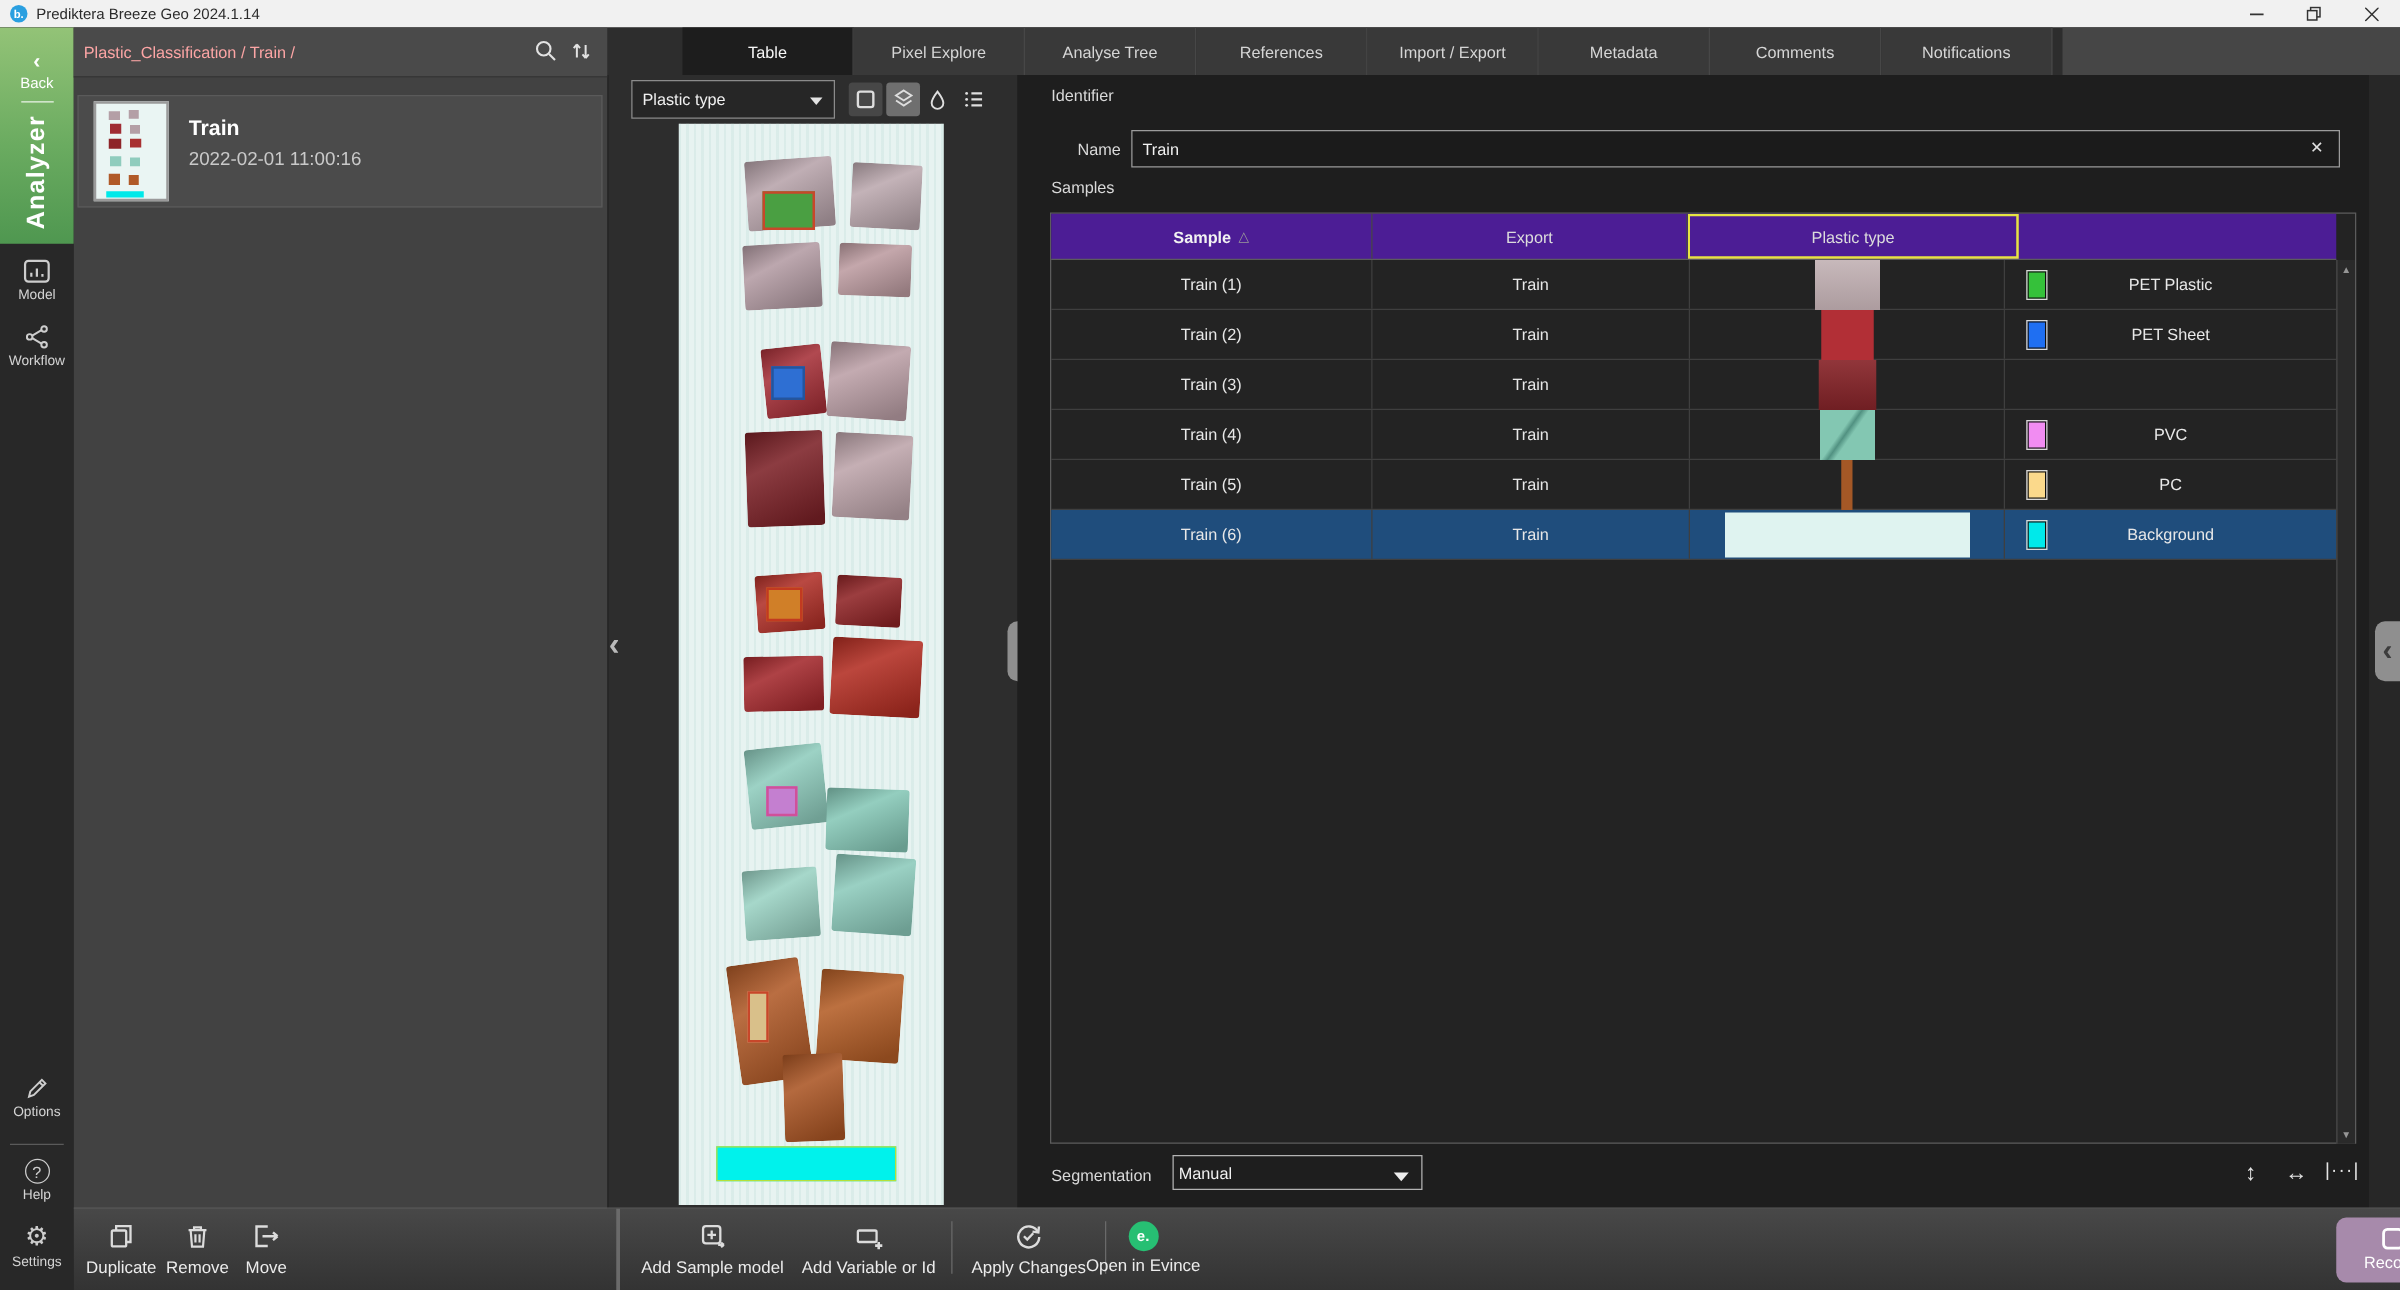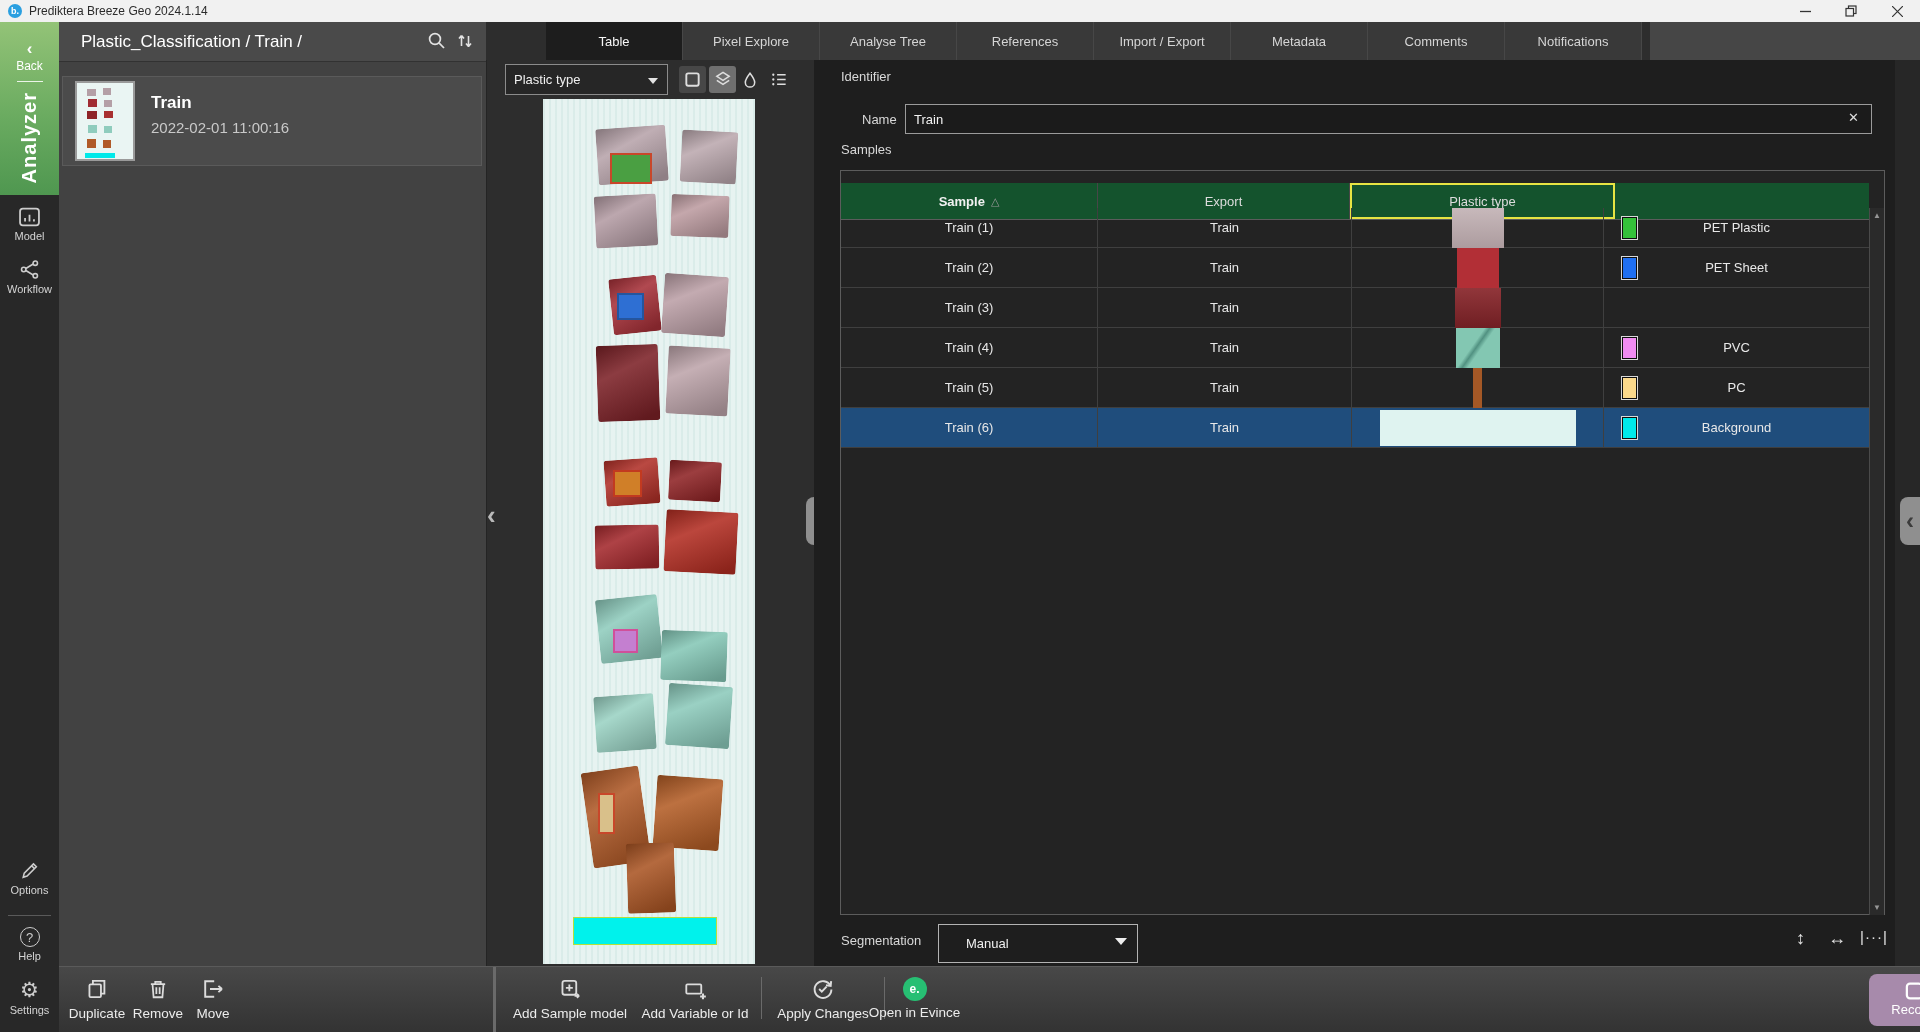--- a/index.html
+++ b/index.html
@@ -35,21 +35,21 @@
   .side-div { position:absolute; left:8px; width:43px; height:1px; background:#5a5a5a; }
   .qcircle { width:20px; height:20px; border:1.5px solid #cdcdcd; border-radius:50%;
     display:flex; align-items:center; justify-content:center; font-size:13px; color:#cdcdcd;
     margin:0 auto 3px; }
   .gear { font-size:21px; line-height:22px; color:#cdcdcd; }
 
   
   .left-panel { position:absolute; left:59px; top:22px; width:427px; height:945px; background:#424242; }
   .crumbbar { position:absolute; left:0; top:0; width:427px; height:40px; background:#4a4a4a;
     border-bottom:1px solid #323232; display:flex; align-items:center; }
-  .crumb { color:#ffffff; font-size:17px; margin-left:22px; }
+  .crumb { color:#fca5a5; font-size:13px; margin-left:8px; }
   .crumb-ico { position:absolute; top:9px; color:#e2e2e2; }
   .item-card { position:absolute; left:3px; top:54px; width:420px; height:90px; background:#4b4b4b;
     border:1px solid #5a5a5a; }
   .thumb { position:absolute; left:12px; top:4px; width:60px; height:80px; border:2px solid #9a9a9a;
     background:#eaf5f3; }
   .thumb i { position:absolute; display:block; }
   .item-title { position:absolute; left:88px; top:16px; font-size:17px; font-weight:bold; color:#fff; }
   .item-time { position:absolute; left:88px; top:42px; font-size:15px; color:#c9c9c9; }
 
   
@@ -87,44 +87,44 @@
   .right-panel { position:absolute; left:814px; top:60px; width:1081px; height:907px; background:#1e1e1e; }
   .right-edge { position:absolute; left:1895px; top:60px; width:25px; height:907px; background:#272727; }
   .sec-label { position:absolute; color:#d9d9d9; font-size:13px; }
   .name-input { position:absolute; left:905px; top:104px; width:967px; height:30px; background:#1b1b1b;
     border:1px solid #9b9b9b; color:#f2f2f2; font-size:13px; padding:0 28px 0 8px;
     font-family:"Liberation Sans","DejaVu Sans",sans-serif; }
   .name-clear { position:absolute; left:1848px; top:110px; color:#dedede; font-size:13px; }
 
   .tbl { position:absolute; left:840px; top:170px; width:1045px; height:745px;
     border:1px solid #5c5c5c; background:#232323; }
-  .thead { position:absolute; left:0; top:12px; width:1028px; height:37px; background:#14532d;
+  .thead { position:absolute; left:0; top:0; width:1028px; height:37px; background:#4c1d95;
     border-bottom:1px solid #5c5c5c; display:flex; }
   .th { height:36px; display:flex; align-items:center; justify-content:center; font-size:13px;
     color:#dcdcdc; border-right:1px solid #474747; position:relative; }
   .th.first { font-weight:bold; color:#f2f2f2; }
   .th.hl { box-shadow:inset 0 0 0 2px #e7e443; }
   .sort-tri { color:#9a9a9a; font-size:11px; margin-left:6px; }
   .tbody { position:absolute; left:0; top:37px; width:1028px; }
   .trow { display:flex; height:40px; border-bottom:1px solid #3f3f3f; background:transparent; }
   .trow.sel { background:#1f4d7c; }
   .td { display:flex; align-items:center; justify-content:center; font-size:13px; color:#e8e8e8;
     border-right:1px solid #3f3f3f; height:100%; position:relative; }
   .c1 { width:257px; } .c2 { width:254px; } .c3 { width:252px; } .c4 { width:265px; border-right:none; }
   .img-thumb { display:block; }
   .swatch { position:absolute; left:18px; top:9px; width:15px; height:22px;
     border:1px solid #0e0e0e; outline:1px solid #d9d9d9; }
   .vscroll { position:absolute; right:0; top:37px; width:15px; height:707px; background:#2a2a2a;
     border-left:1px solid #4a4a4a; }
   .vscroll .up, .vscroll .dn { position:absolute; left:0; width:14px; text-align:center;
     font-size:8px; color:#969696; }
 
-  .seg-dd { position:absolute; left:938px; top:924px; width:200px; height:39px; background:#1e1e1e;
+  .seg-dd { position:absolute; left:938px; top:924px; width:200px; height:28px; background:#1e1e1e;
     border:1px solid #b3b3b3; color:#f0f0f0; font-size:13px; display:flex; align-items:center;
-    padding-left:27px; }
+    padding-left:4px; }
   .seg-dd .caret { position:absolute; right:10px; top:13px; width:0; height:0;
     border-left:6px solid transparent; border-right:6px solid transparent; border-top:7px solid #ededed; }
   .seg-ico { position:absolute; top:928px; color:#e4e4e4; font-size:18px; }
 
   
   .bottom-bar { position:absolute; left:59px; top:966px; width:1861px; height:66px;
     background:linear-gradient(180deg,#484848,#333333); border-top:1px solid #5a5a5a; }
   .bb-div { position:absolute; top:0; width:3px; height:66px; background:#6a6a6a; }
   .action { position:absolute; top:10px; text-align:center; color:#ececec; font-size:13.5px; }
   .action svg { display:block; margin:0 auto 5px; color:#dcdcdc; }

